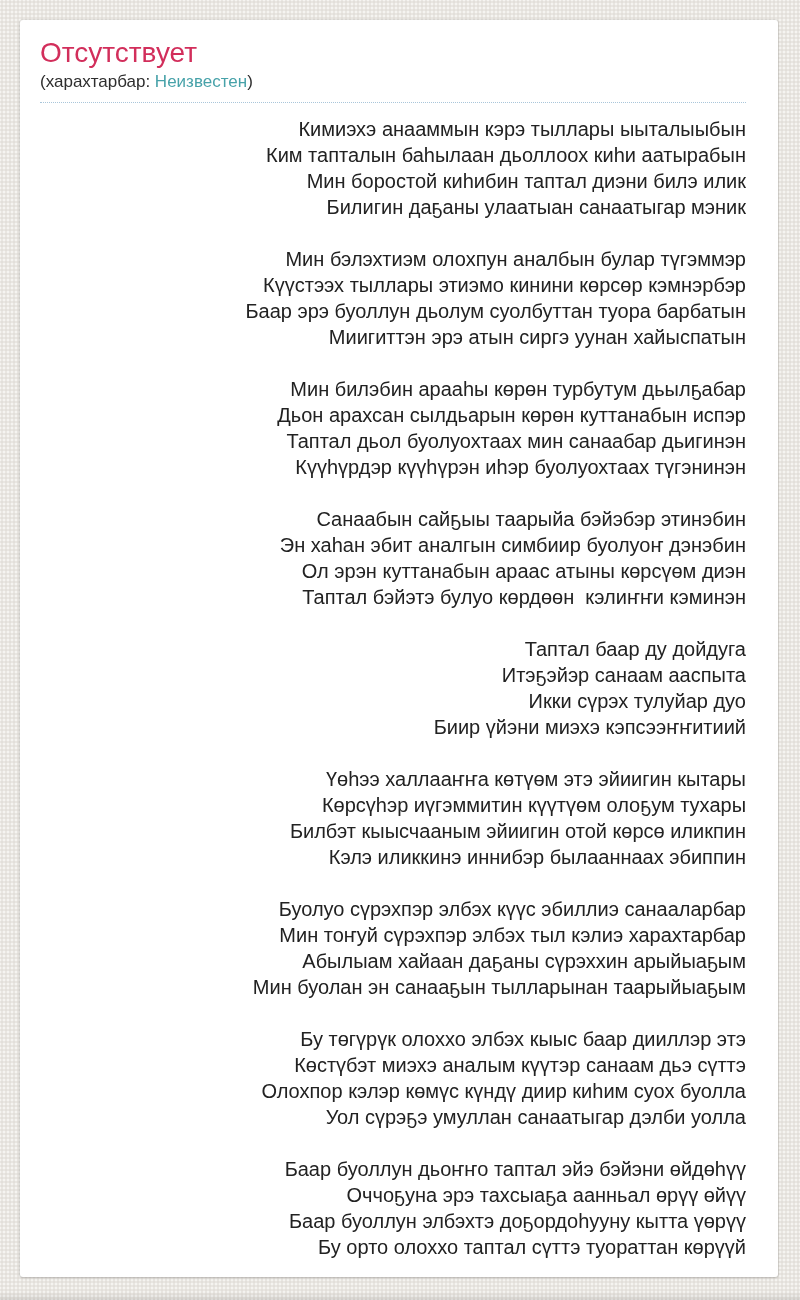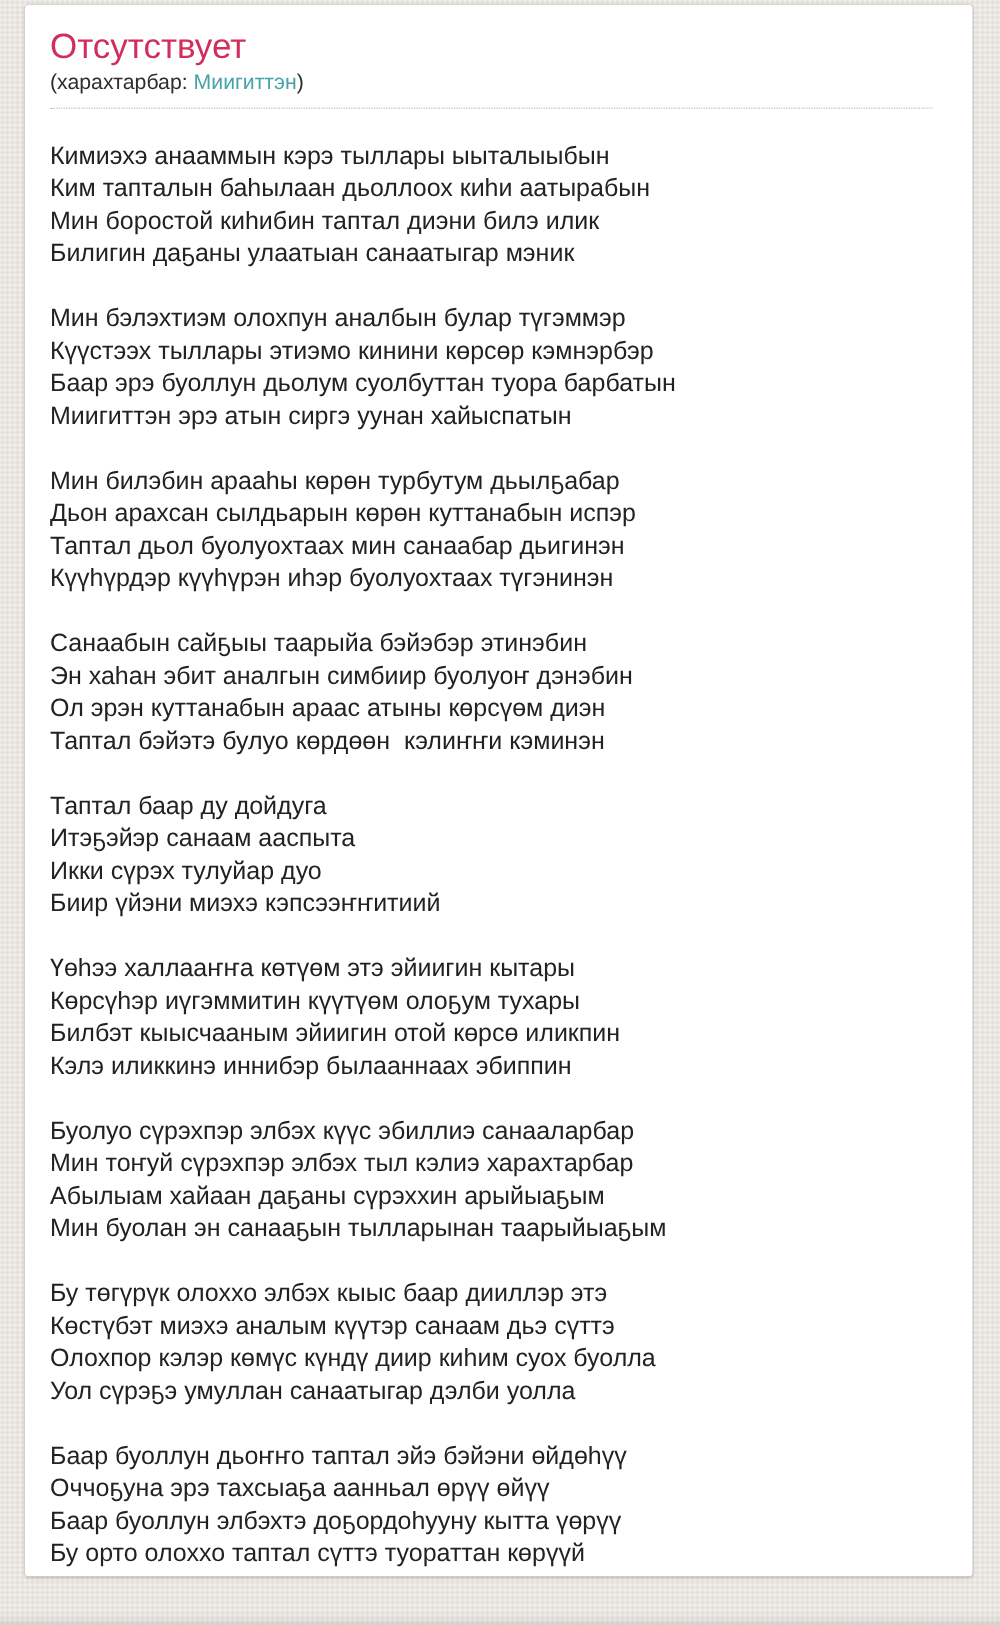--- a/index.html
+++ b/index.html
@@ -24,21 +24,21 @@
   .page-bottom-edge {
     position: absolute;
     left: 0; right: 0; bottom: 0;
     height: 9px;
     background: linear-gradient(to bottom, rgba(0,0,0,0), rgba(0,0,0,0.07));
     border-bottom: 1px solid rgba(0,0,0,0.10);
   }
   .card {
     position: absolute;
     left: 20px;
-    top: 4px;
+    top: 20px;
     width: 758px;
     height: 1257px;
     background: var(--card-bg, #ffffff);
     border-radius: 3px;
     box-shadow: 0 1px 3px rgba(0,0,0,0.16), 0 0 0 1px rgba(0,0,0,0.05);
     padding: 16px 32px 0 20px;
   }
   .song-title {
     margin: 0;
     font-size: 28px;
@@ -52,31 +52,32 @@
     color: #2e2e2e;
     padding: 1px 0 9px 0;
     border-bottom: 1px dotted var(--separator, #a9c6da);
   }
   .artist-link {
     color: var(--artist-link, #47a2a9);
     text-decoration: none;
     cursor: pointer;
   }
   .lyrics {
-    margin-top: 25px;
+    margin-top: 13px;
     font-size: 20px;
     line-height: 26px;
     color: var(--text, #222222);
     white-space: pre-wrap;
+    text-align: right;
   }
   .lyrics p { margin: 0 0 26px 0; }
 </style>
 </head>
 <body>
 
 <div class="page">
   <div class="card">
     <h1 class="song-title">Отсутствует</h1>
-    <div class="artist-row"><span>(харахтарбар: </span><a class="artist-link" href="#">Миигиттэн</a><span>)</span></div>
+    <div class="artist-row"><span>(харахтарбар: </span><a class="artist-link" href="#">Неизвестен</a><span>)</span></div>
     <div class="lyrics" id="lyrics"><p><span>Кимиэхэ анааммын кэрэ тыллары ыыталыыбын</span><br><span>Ким тапталын баһылаан дьоллоох киһи аатырабын</span><br><span>Мин боростой киһибин таптал диэни билэ илик</span><br><span>Билигин даҕаны улаатыан санаатыгар мэник</span></p><p><span>Мин бэлэхтиэм олохпун аналбын булар түгэммэр</span><br><span>Күүстээх тыллары этиэмо кинини көрсөр кэмнэрбэр</span><br><span>Баар эрэ буоллун дьолум суолбуттан туора барбатын</span><br><span>Миигиттэн эрэ атын сиргэ уунан хайыспатын</span></p><p><span>Мин билэбин арааһы көрөн турбутум дьылҕабар</span><br><span>Дьон арахсан сылдьарын көрөн куттанабын испэр</span><br><span>Таптал дьол буолуохтаах мин санаабар дьигинэн</span><br><span>Күүһүрдэр күүһүрэн иһэр буолуохтаах түгэнинэн</span></p><p><span>Санаабын сайҕыы таарыйа бэйэбэр этинэбин</span><br><span>Эн хаһан эбит аналгын симбиир буолуоҥ дэнэбин</span><br><span>Ол эрэн куттанабын араас атыны көрсүөм диэн</span><br><span>Таптал бэйэтэ булуо көрдөөн  кэлиҥҥи кэминэн</span></p><p><span>Таптал баар ду дойдуга</span><br><span>Итэҕэйэр санаам ааспыта</span><br><span>Икки сүрэх тулуйар дуо</span><br><span>Биир үйэни миэхэ кэпсээҥҥитиий</span></p><p><span>Үөһээ халлааҥҥа көтүөм этэ эйиигин кытары</span><br><span>Көрсүһэр иүгэммитин күүтүөм олоҕум тухары</span><br><span>Билбэт кыысчааным эйиигин отой көрсө иликпин</span><br><span>Кэлэ иликкинэ иннибэр былааннаах эбиппин</span></p><p><span>Буолуо сүрэхпэр элбэх күүс эбиллиэ санааларбар</span><br><span>Мин тоҥуй сүрэхпэр элбэх тыл кэлиэ харахтарбар</span><br><span>Абылыам хайаан даҕаны сүрэххин арыйыаҕым</span><br><span>Мин буолан эн санааҕын тылларынан таарыйыаҕым</span></p><p><span>Бу төгүрүк олоххо элбэх кыыс баар дииллэр этэ</span><br><span>Көстүбэт миэхэ аналым күүтэр санаам дьэ сүттэ</span><br><span>Олохпор кэлэр көмүс күндү диир киһим суох буолла</span><br><span>Уол сүрэҕэ умуллан санаатыгар дэлби уолла</span></p><p><span>Баар буоллун дьоҥҥо таптал эйэ бэйэни өйдөһүү</span><br><span>Оччоҕуна эрэ тахсыаҕа аанньал өрүү өйүү</span><br><span>Баар буоллун элбэхтэ доҕордоһууну кытта үөрүү</span><br><span>Бу орто олоххо таптал сүттэ туораттан көрүүй</span></p></div>
   </div>
   <div class="page-bottom-edge"></div>
 </div>
 
 </body></html>

